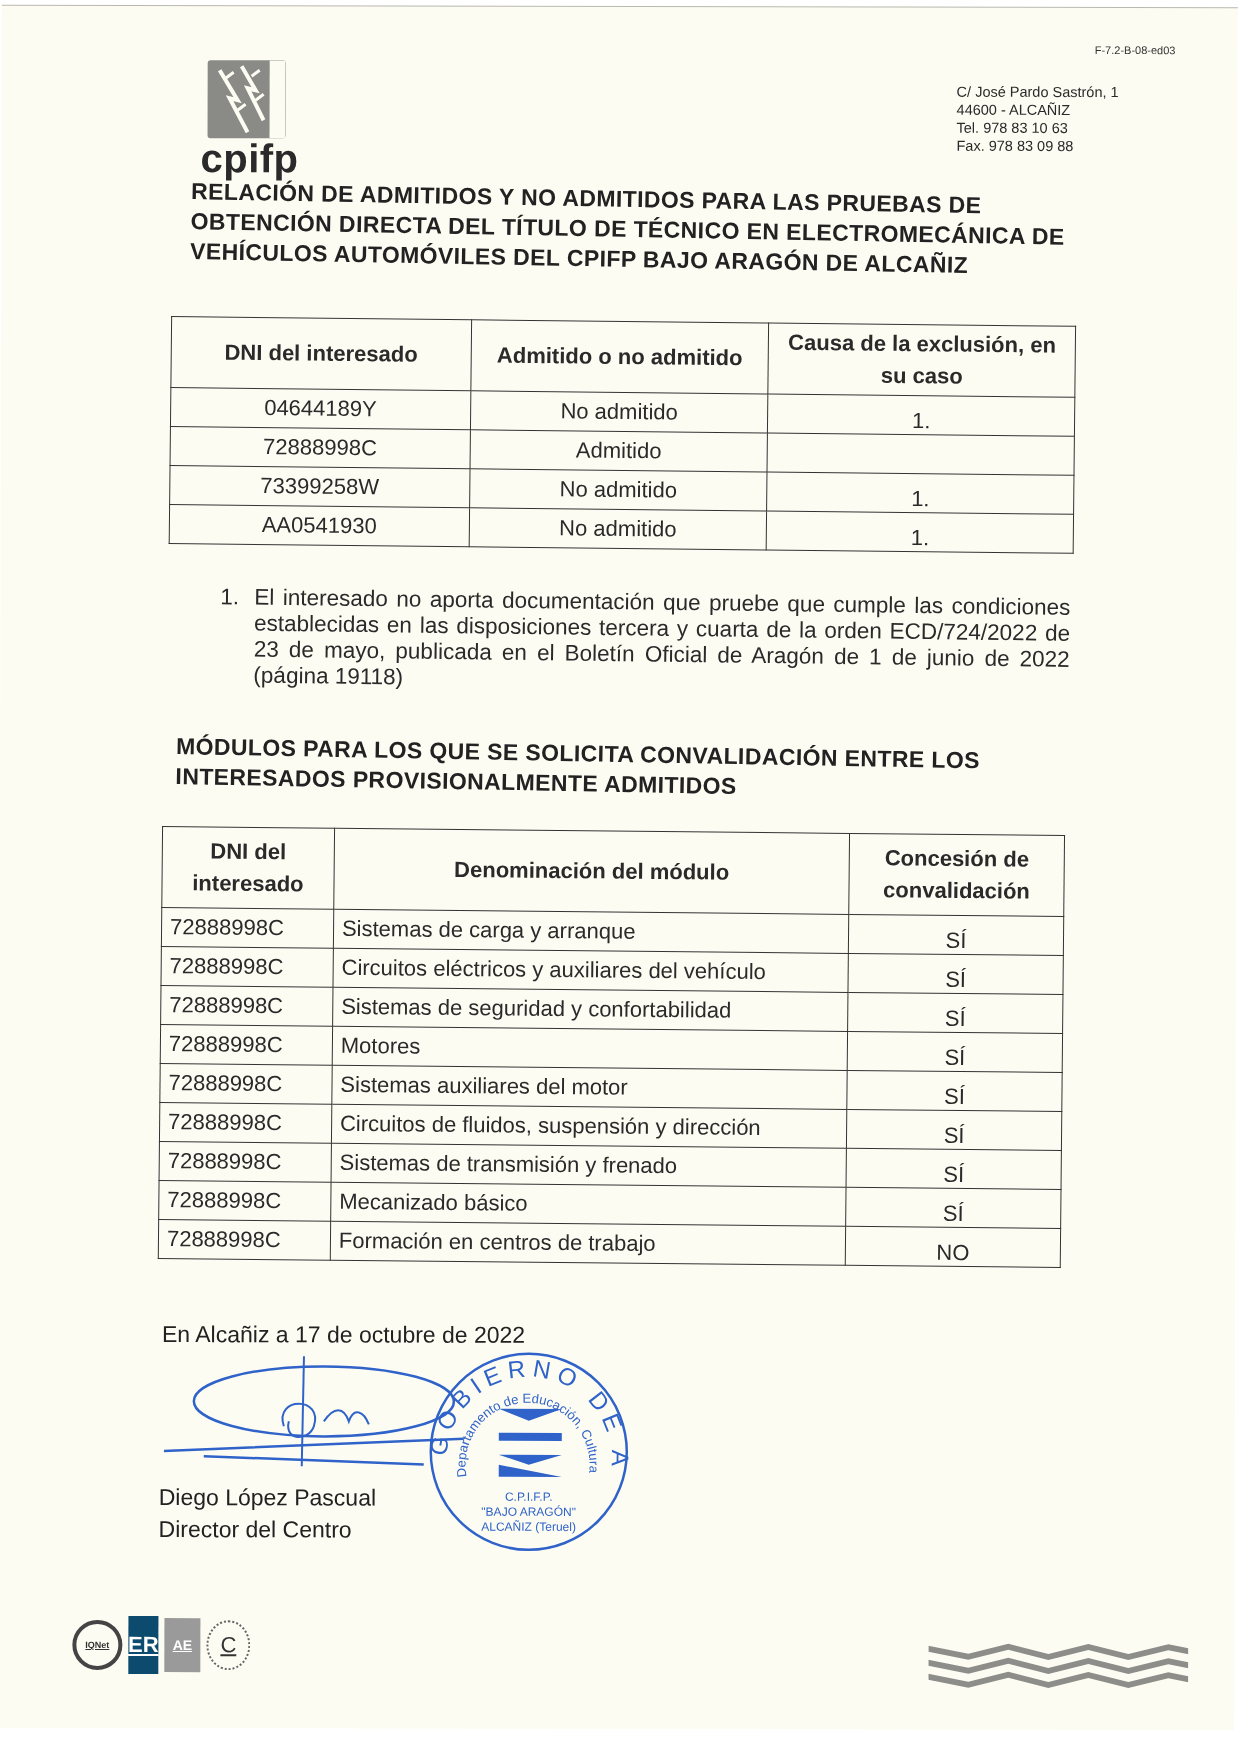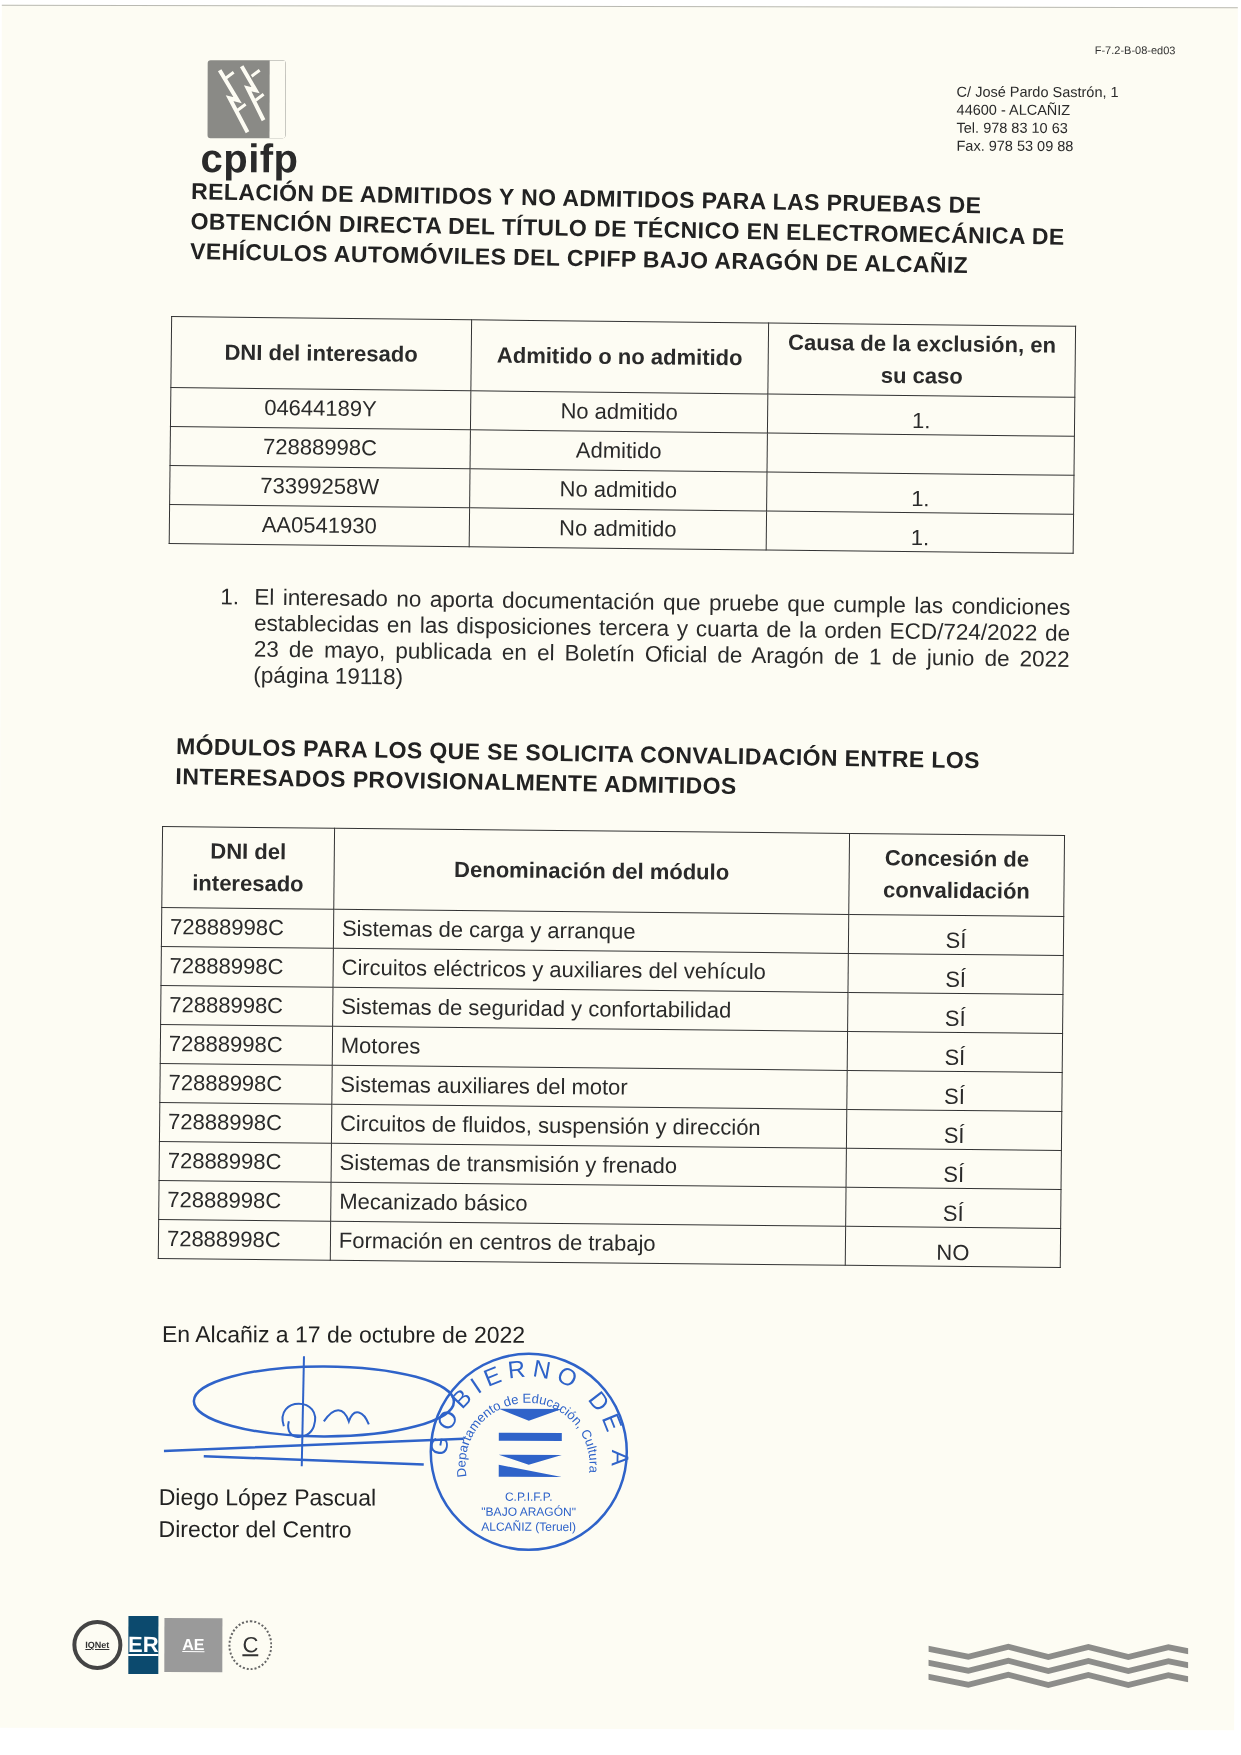--- a/index.html
+++ b/index.html
@@ -75,21 +75,21 @@
   .place-date {
     position: absolute; left: 163px; top: 1315px; font-size: 23px; color: #222;
   }
   .signer { position: absolute; left: 160px; top: 1475px; font-size: 23px; line-height: 32px; color: #222; }
   .signature { position: absolute; left: 165px; top: 1340px; }
   .stamp { position: absolute; left: 418px; top: 1330px; }
   .cert-logos { position: absolute; left: 74px; top: 1610px; display: flex; align-items: center; gap: 6px; }
   .cert { display: flex; align-items: center; justify-content: center; color: #333; font-size: 9px; font-weight: bold; text-decoration: underline; }
   .cert-round { width: 50px; height: 50px; border-radius: 50%; border: 4px solid #444; box-sizing: border-box; }
   .cert-er { width: 30px; height: 58px; background: #0c4a6e; color: #fff; font-size: 22px; }
-  .cert-ae { width: 58px; height: 54px; background: #9a9a9a; color: #fff; font-size: 16px; }
+  .cert-ae { width: 36px; height: 54px; background: #9a9a9a; color: #fff; font-size: 14px; }
   .cert-c { width: 44px; height: 50px; border-radius: 50%; border: 2px dotted #666; box-sizing: border-box; font-size: 22px; font-weight: normal; }
   .gob-logo { position: absolute; left: 930px; top: 1632px; }
 </style>
 </head>
 <body>
 
 <div class="paper">
 
   <div class="doc-code">F-7.2-B-08-ed03</div>
 
@@ -104,21 +104,21 @@
     </div>
     <div class="logo-text">
       <span class="logo-line1">cpifp</span>
     </div>
   </div>
 
   <div class="address">
     <div>C/ José Pardo Sastrón, 1</div>
     <div>44600 - ALCAÑIZ</div>
     <div>Tel. 978 83 10 63</div>
-    <div>Fax. 978 53 09 88</div>
+    <div>Fax. 978 83 09 88</div>
   </div>
 
   <div class="main-title">RELACIÓN DE ADMITIDOS Y NO ADMITIDOS PARA LAS PRUEBAS DE OBTENCIÓN DIRECTA DEL TÍTULO DE TÉCNICO EN ELECTROMECÁNICA DE VEHÍCULOS AUTOMÓVILES DEL CPIFP BAJO ARAGÓN DE ALCAÑIZ</div>
 
   <table class="t" id="table1">
     <colgroup>
         <col style="width:300px">
         <col style="width:298px">
         <col style="width:307px">
       </colgroup>

